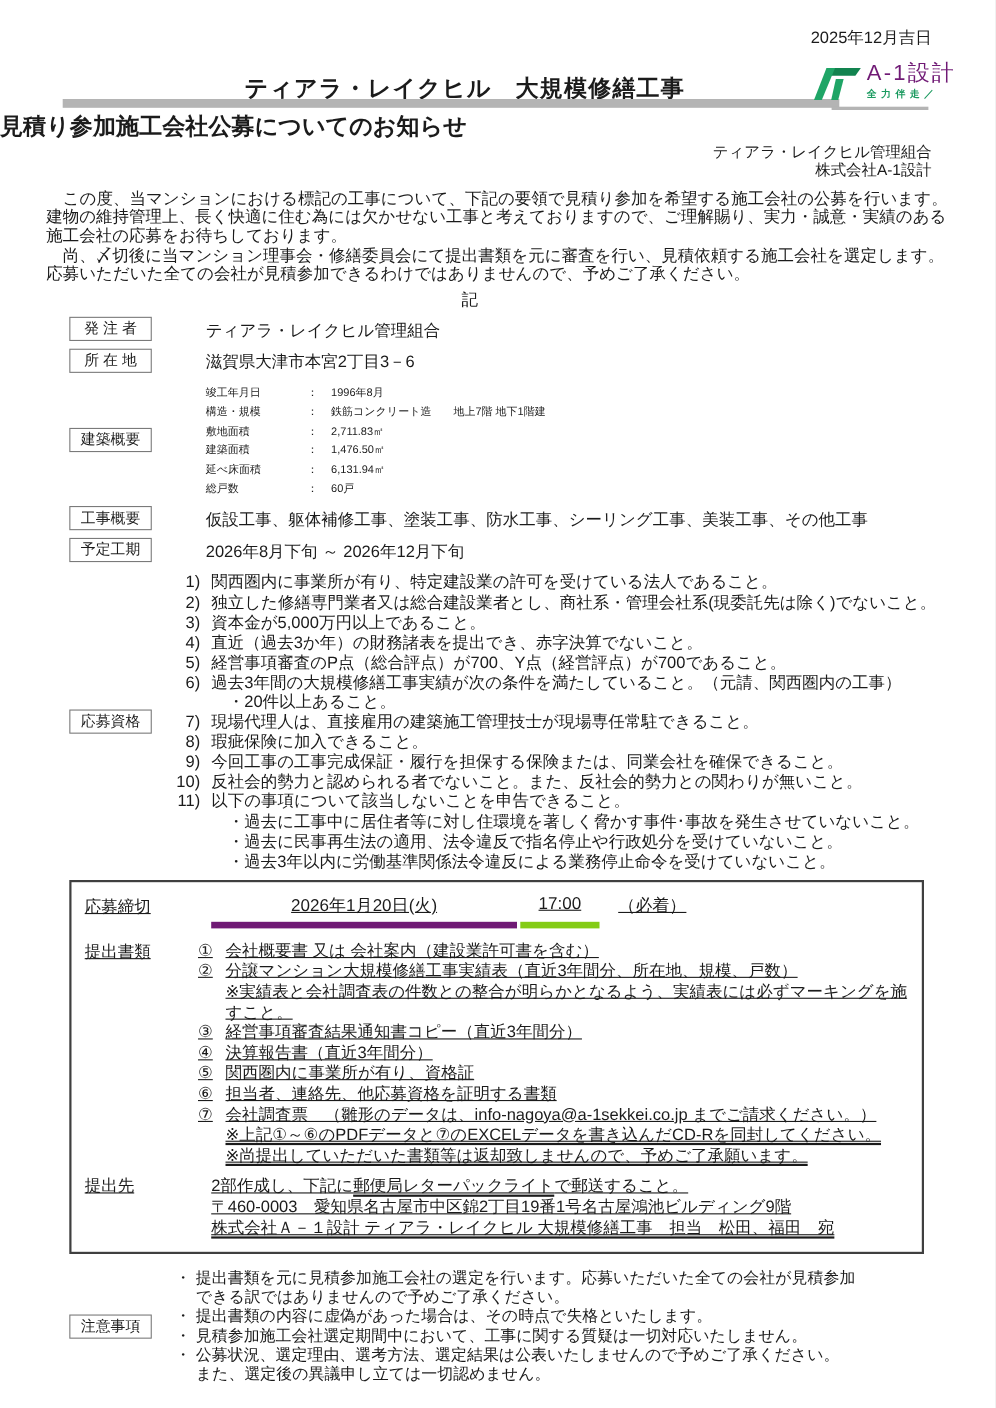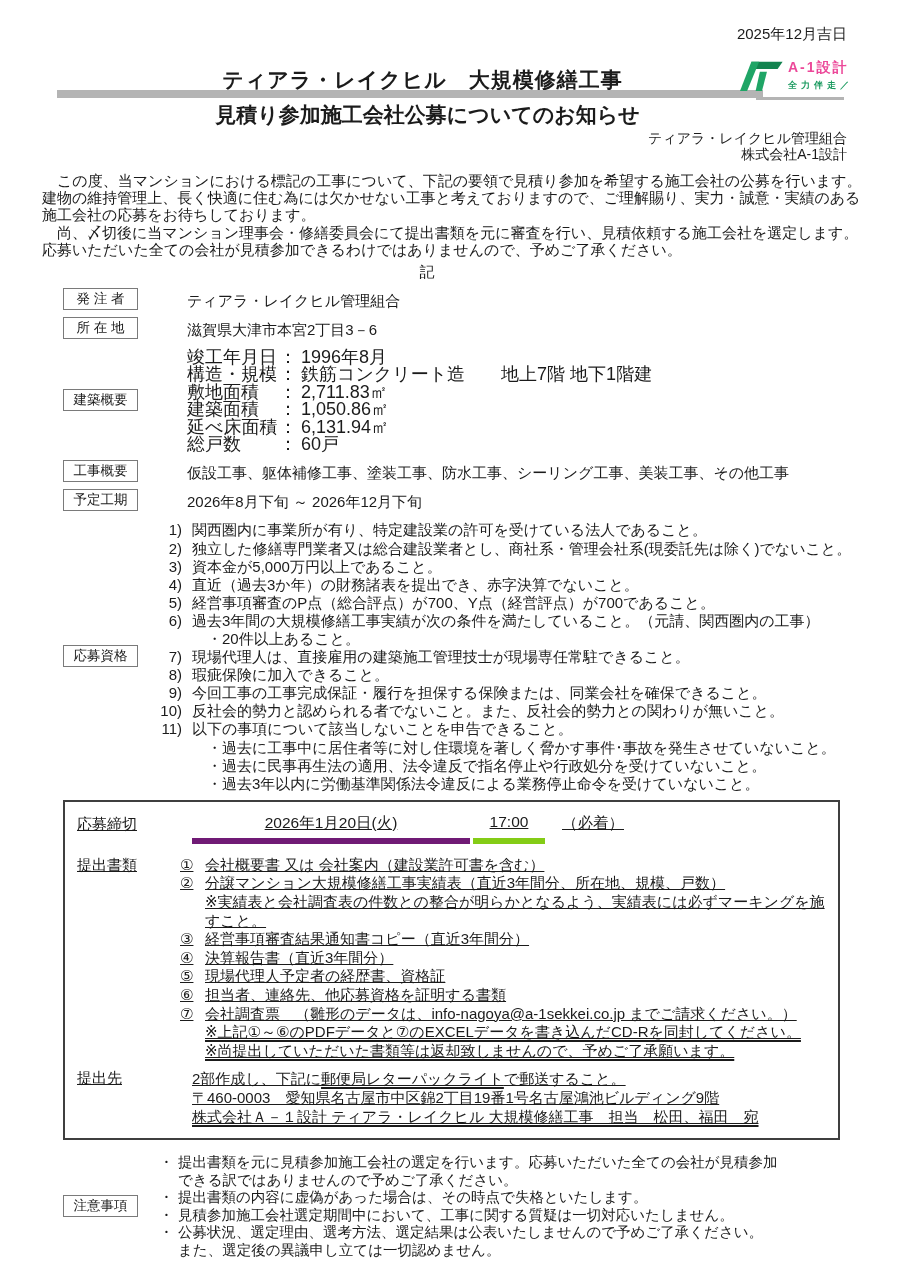--- a/index.html
+++ b/index.html
@@ -8,32 +8,32 @@
     font-family:"Liberation Sans","DejaVu Sans",sans-serif;color:#1b1b1b;
     overflow:hidden;margin:0 auto;
   }
   .date{position:absolute;top:25px;right:58px;font-size:15px;}
   .title{position:absolute;top:66px;left:0;width:845px;text-align:center;font-size:21px;font-weight:bold;letter-spacing:1px;}
   .rule{position:absolute;top:90px;left:57px;width:706px;height:8px;background:#b4b4b4;}
   .logo-underline{position:absolute;top:97px;left:756px;width:88px;height:3px;background:#b4b4b4;}
   .logo{position:absolute;top:55px;left:740px;display:flex;align-items:flex-start;}
   .logo svg{display:block;}
   .logo-text{margin-left:4px;}
-  .logo-name{font-size:14px;font-weight:bold;color:#ec4899;letter-spacing:2px;line-height:24px;}
+  .logo-name{font-size:20px;font-weight:normal;color:#701a75;letter-spacing:2px;line-height:24px;}
   .logo-tagline{font-size:9px;font-weight:bold;letter-spacing:4px;line-height:12px;position:relative;z-index:2;}
-  .subtitle{position:absolute;top:101px;left:0;width:855px;text-align:center;font-size:21px;font-weight:bold;}
+  .subtitle{position:absolute;top:101px;left:0;width:855px;text-align:left;font-size:21px;font-weight:bold;}
   .senders{position:absolute;top:131px;right:58px;text-align:right;font-size:14px;line-height:15.5px;}
   .main{position:absolute;top:172px;left:42px;width:823px;}
   .intro{font-size:15px;line-height:17.2px;}
   .ki{width:770px;text-align:center;font-size:15px;margin:5px 0 6px 0;}
   .irow{display:flex;align-items:center;margin-bottom:7px;}
   .lblbox{flex:0 0 67px;margin-left:21px;border:1px solid #7a7a7a;text-align:center;
           font-size:13.5px;line-height:17px;padding:1px 3px 2px 3px;white-space:nowrap;}
   .ival{margin-left:49px;font-size:15px;line-height:18px;padding-top:3px;}
-  .ovwrap{margin-left:49px;font-size:18px;line-height:17.4px;padding-top:3px;}
+  .ovwrap{margin-left:49px;font-size:10px;line-height:17.4px;padding-top:3px;}
   .ovrow{display:flex;}
   .ovname{flex:0 0 92px;}
   .ovcolon{flex:0 0 22px;}
   .qwrap{flex:1;margin-left:13px;font-size:15px;line-height:18.1px;padding-top:3px;}
   .qrow{display:flex;}
   .qnum{flex:0 0 31px;text-align:right;margin-right:10px;}
   .bigbox{border:2px solid #3f3f3f;margin:5px 0 0 21px;width:777px;box-sizing:border-box;padding:11px 0 12px 0;}
   .brow{display:flex;align-items:flex-start;text-decoration:underline;}
   .blbl{flex:0 0 76px;margin-left:12px;font-size:15px;padding-top:2px;white-space:nowrap;}
   .dlrow{margin-bottom:10px;}
@@ -127,21 +127,21 @@
 
           <div class="ovrow">
             <span class="ovname">敷地面積</span>
             <span class="ovcolon">：</span>
             <span class="ovval">2,711.83㎡</span>
           </div>
 
           <div class="ovrow">
             <span class="ovname">建築面積</span>
             <span class="ovcolon">：</span>
-            <span class="ovval">1,050.86㎡</span>
+            <span class="ovval">1,476.50㎡</span>
           </div>
 
           <div class="ovrow">
             <span class="ovname">延べ床面積</span>
             <span class="ovcolon">：</span>
             <span class="ovval">6,131.94㎡</span>
           </div>
 
           <div class="ovrow">
             <span class="ovname">総戸数</span>
@@ -276,21 +276,21 @@
                 <span>経営事項審査結果通知書コピー（直近3年間分）</span>
               </div>
 
               <div class="drow">
                 <span class="dnum">④</span>
                 <span>決算報告書（直近3年間分）</span>
               </div>
 
               <div class="drow">
                 <span class="dnum">⑤</span>
-                <span>現場代理人予定者の経歴書、資格証</span>
+                <span>関西圏内に事業所が有り、資格証</span>
               </div>
 
               <div class="drow">
                 <span class="dnum">⑥</span>
                 <span>担当者、連絡先、他応募資格を証明する書類</span>
               </div>
 
               <div class="drow">
                 <span class="dnum">⑦</span>
                 <span>会社調査票　（雛形のデータは、info-nagoya@a-1sekkei.co.jp までご請求ください。）</span>

